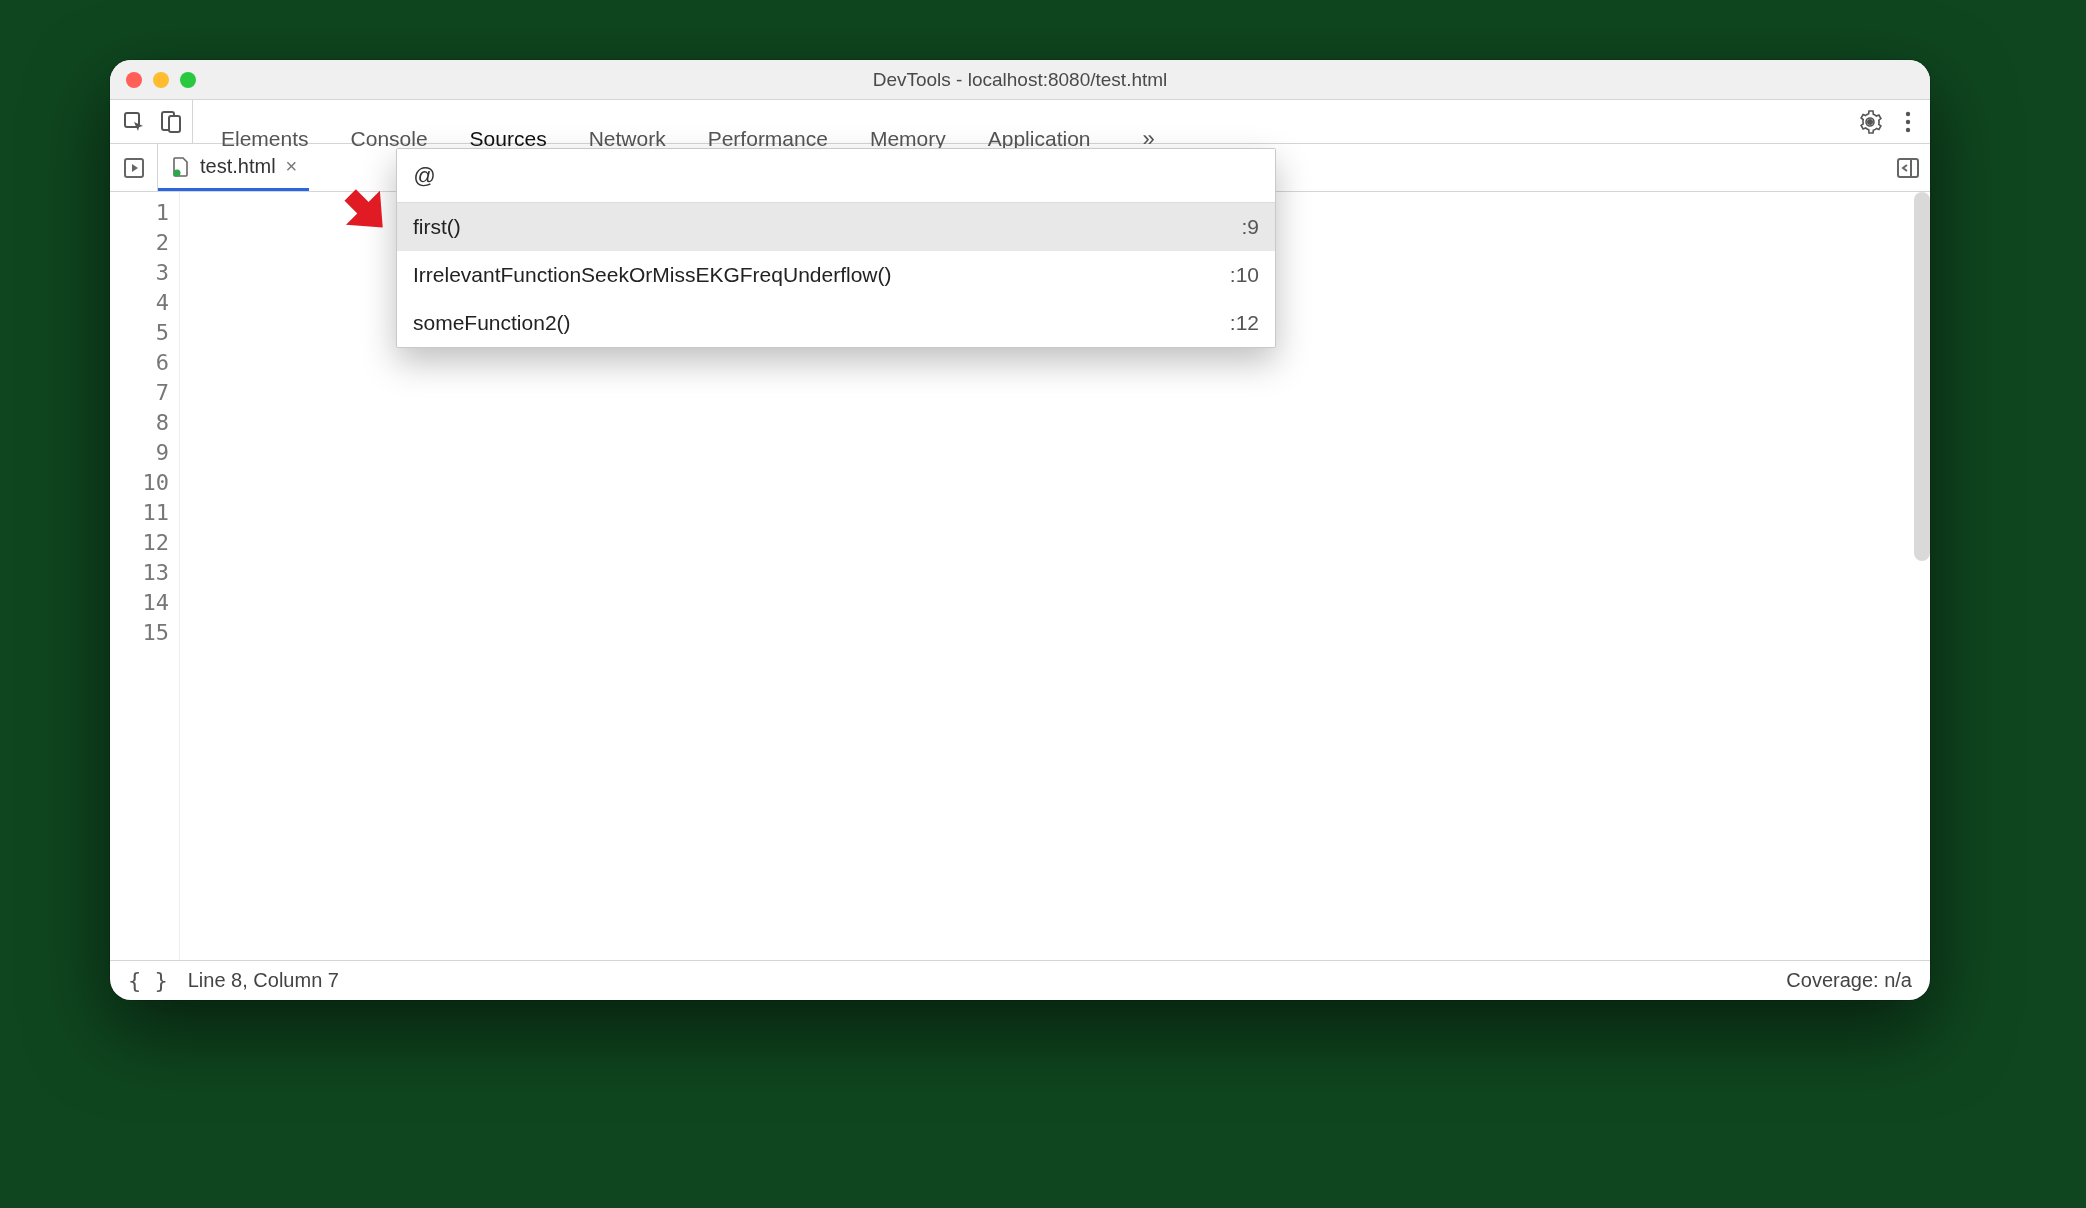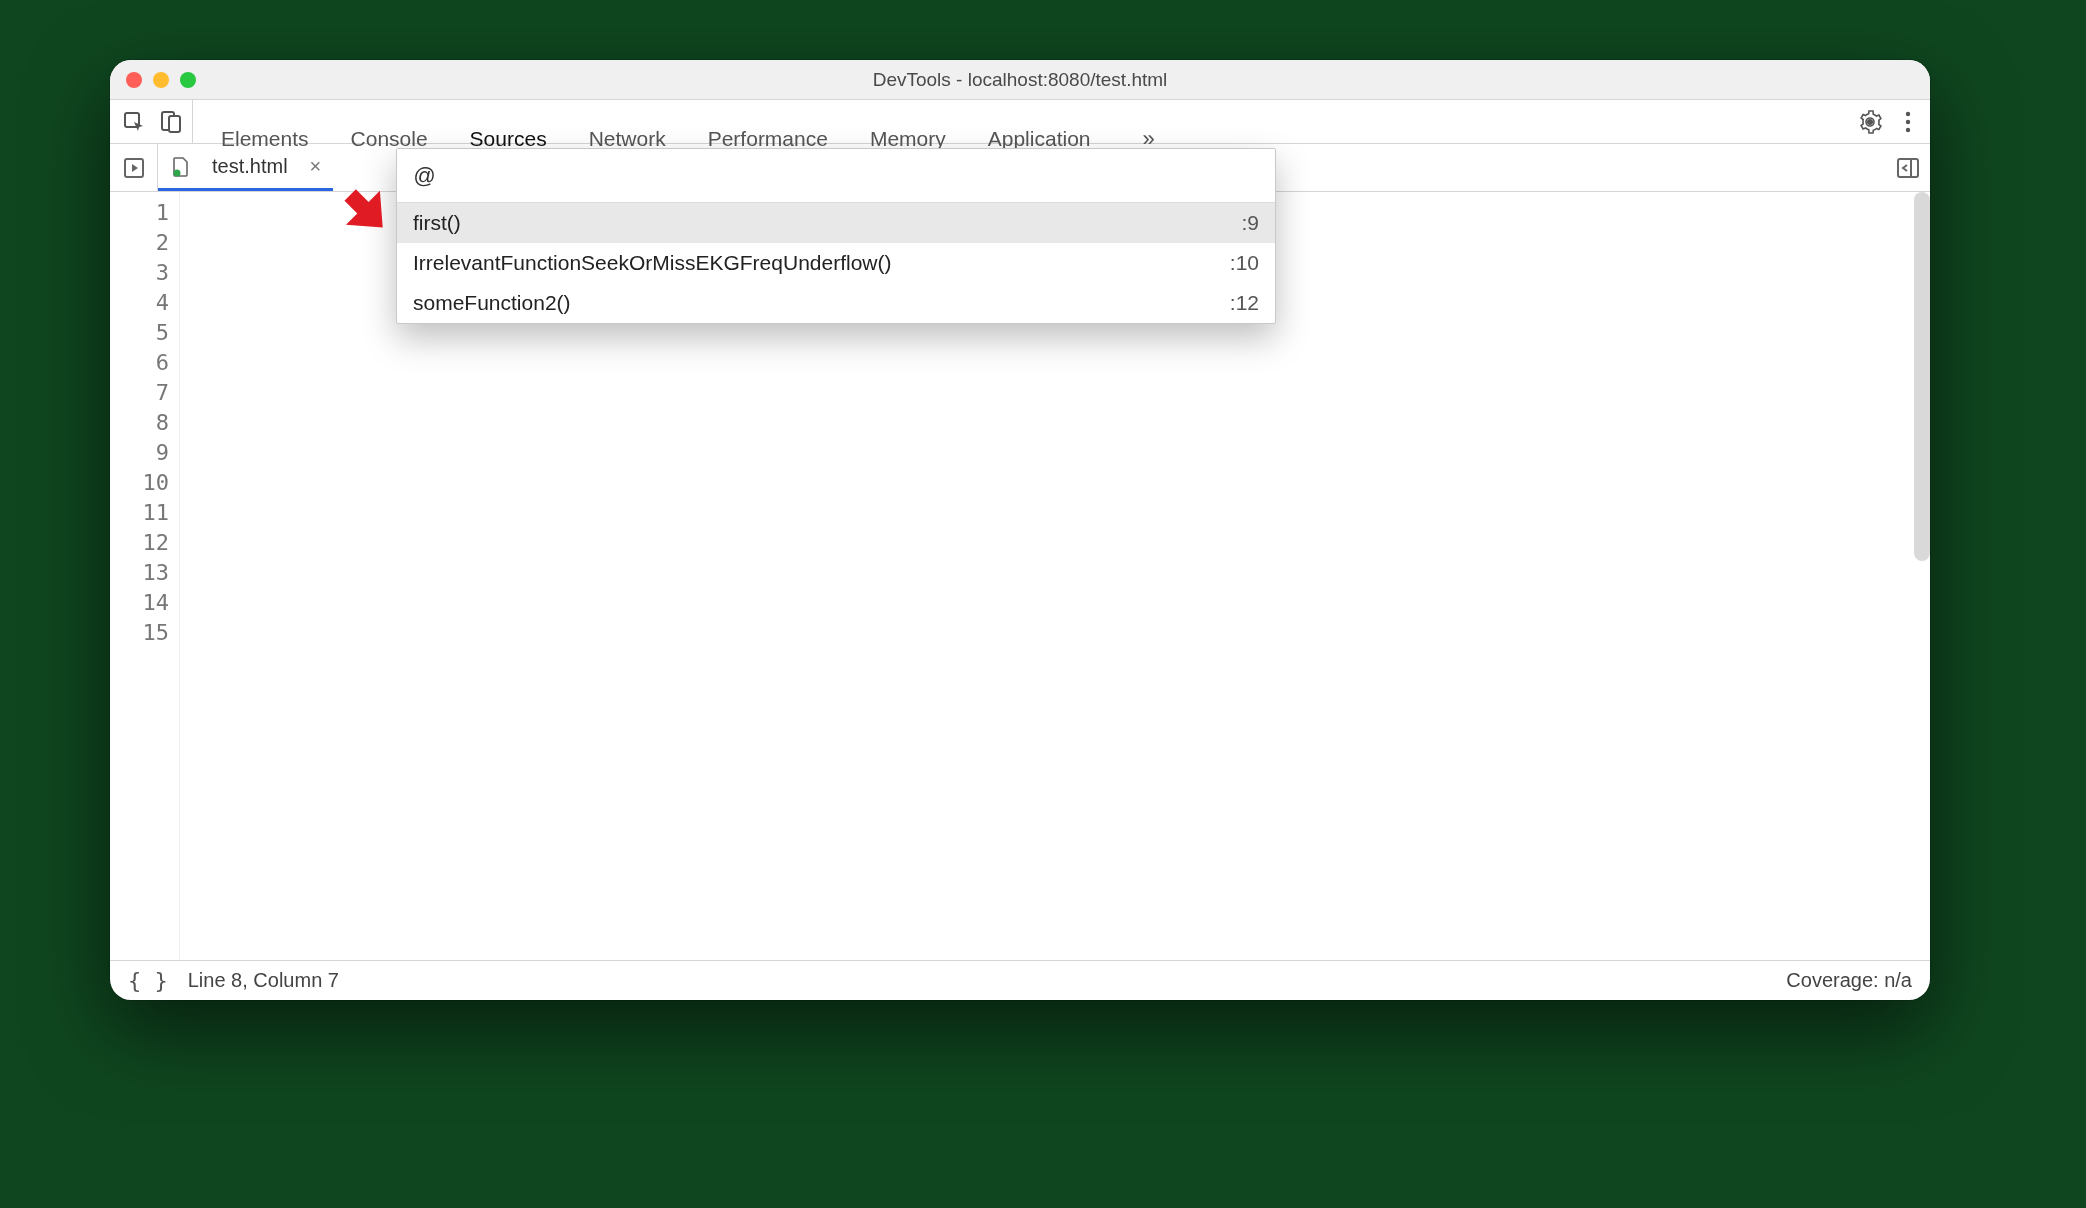--- a/index.html
+++ b/index.html
@@ -117,21 +117,21 @@
     width: 48px;
     display: flex;
     align-items: center;
     justify-content: center;
     border-right: 1px solid #d5d5d5;
   }
   .file-tab {
     display: flex;
     align-items: center;
     padding: 0 12px 0 14px;
-    gap: 22px;
+    gap: 10px;
     border-bottom: 3px solid #2a66e0;
     color: #333;
     position: relative;
     justify-content: center;
   }
   .file-dot {
     width: 18px; height: 18px;
     position: relative;
   }
   .file-tab-close {
@@ -215,21 +215,21 @@
     outline: none;
     color: #333;
     font-style: italic;
     background: #fff;
   }
   .cmd-list { }
   .cmd-item {
     display: flex;
     align-items: center;
     justify-content: space-between;
-    padding: 4px 16px;
+    padding: 24px 16px;
     font-size: 21px;
     color: #222;
     height: 40px;
   }
   .cmd-item.selected { background: #e8e8e8; }
   .cmd-line { color: #555; }
   
   .red-arrow {
     position: absolute;
     left: 230px;

